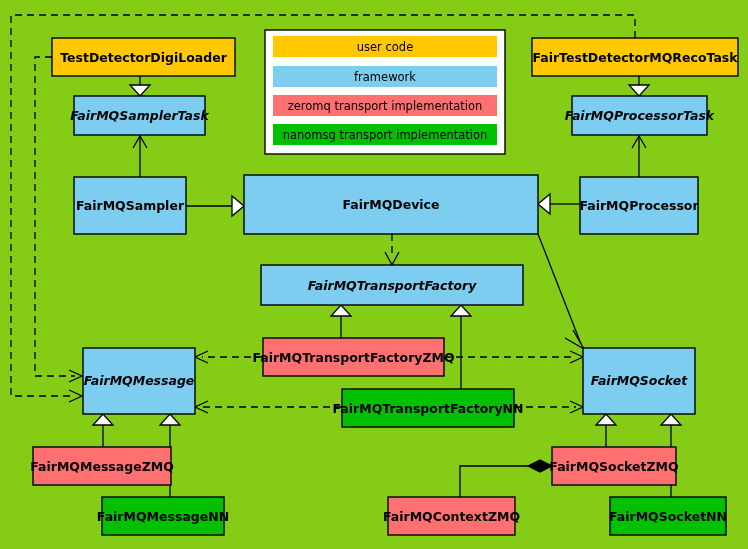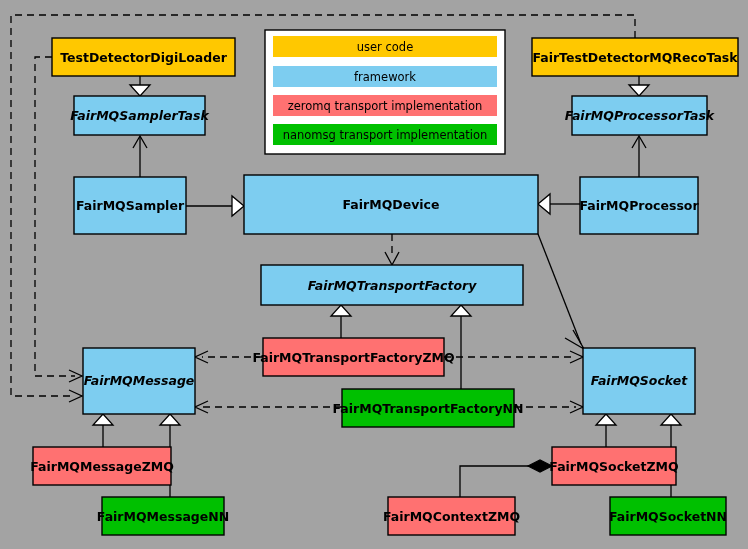--- a/index.html
+++ b/index.html
@@ -8,21 +8,21 @@
     padding: 0;
     background: #ffffff;
   }
   body {
     font-family: "DejaVu Sans", "Liberation Sans", sans-serif;
   }
   #diagram-root {
     position: relative;
     width: 748px;
     height: 549px;
-    background: #a3a3a3;
+    background: #84cc16;
     overflow: hidden;
   }
   svg#diagram-svg {
     position: absolute;
     left: 0;
     top: 0;
     width: 748px;
     height: 549px;
     display: block;
   }

